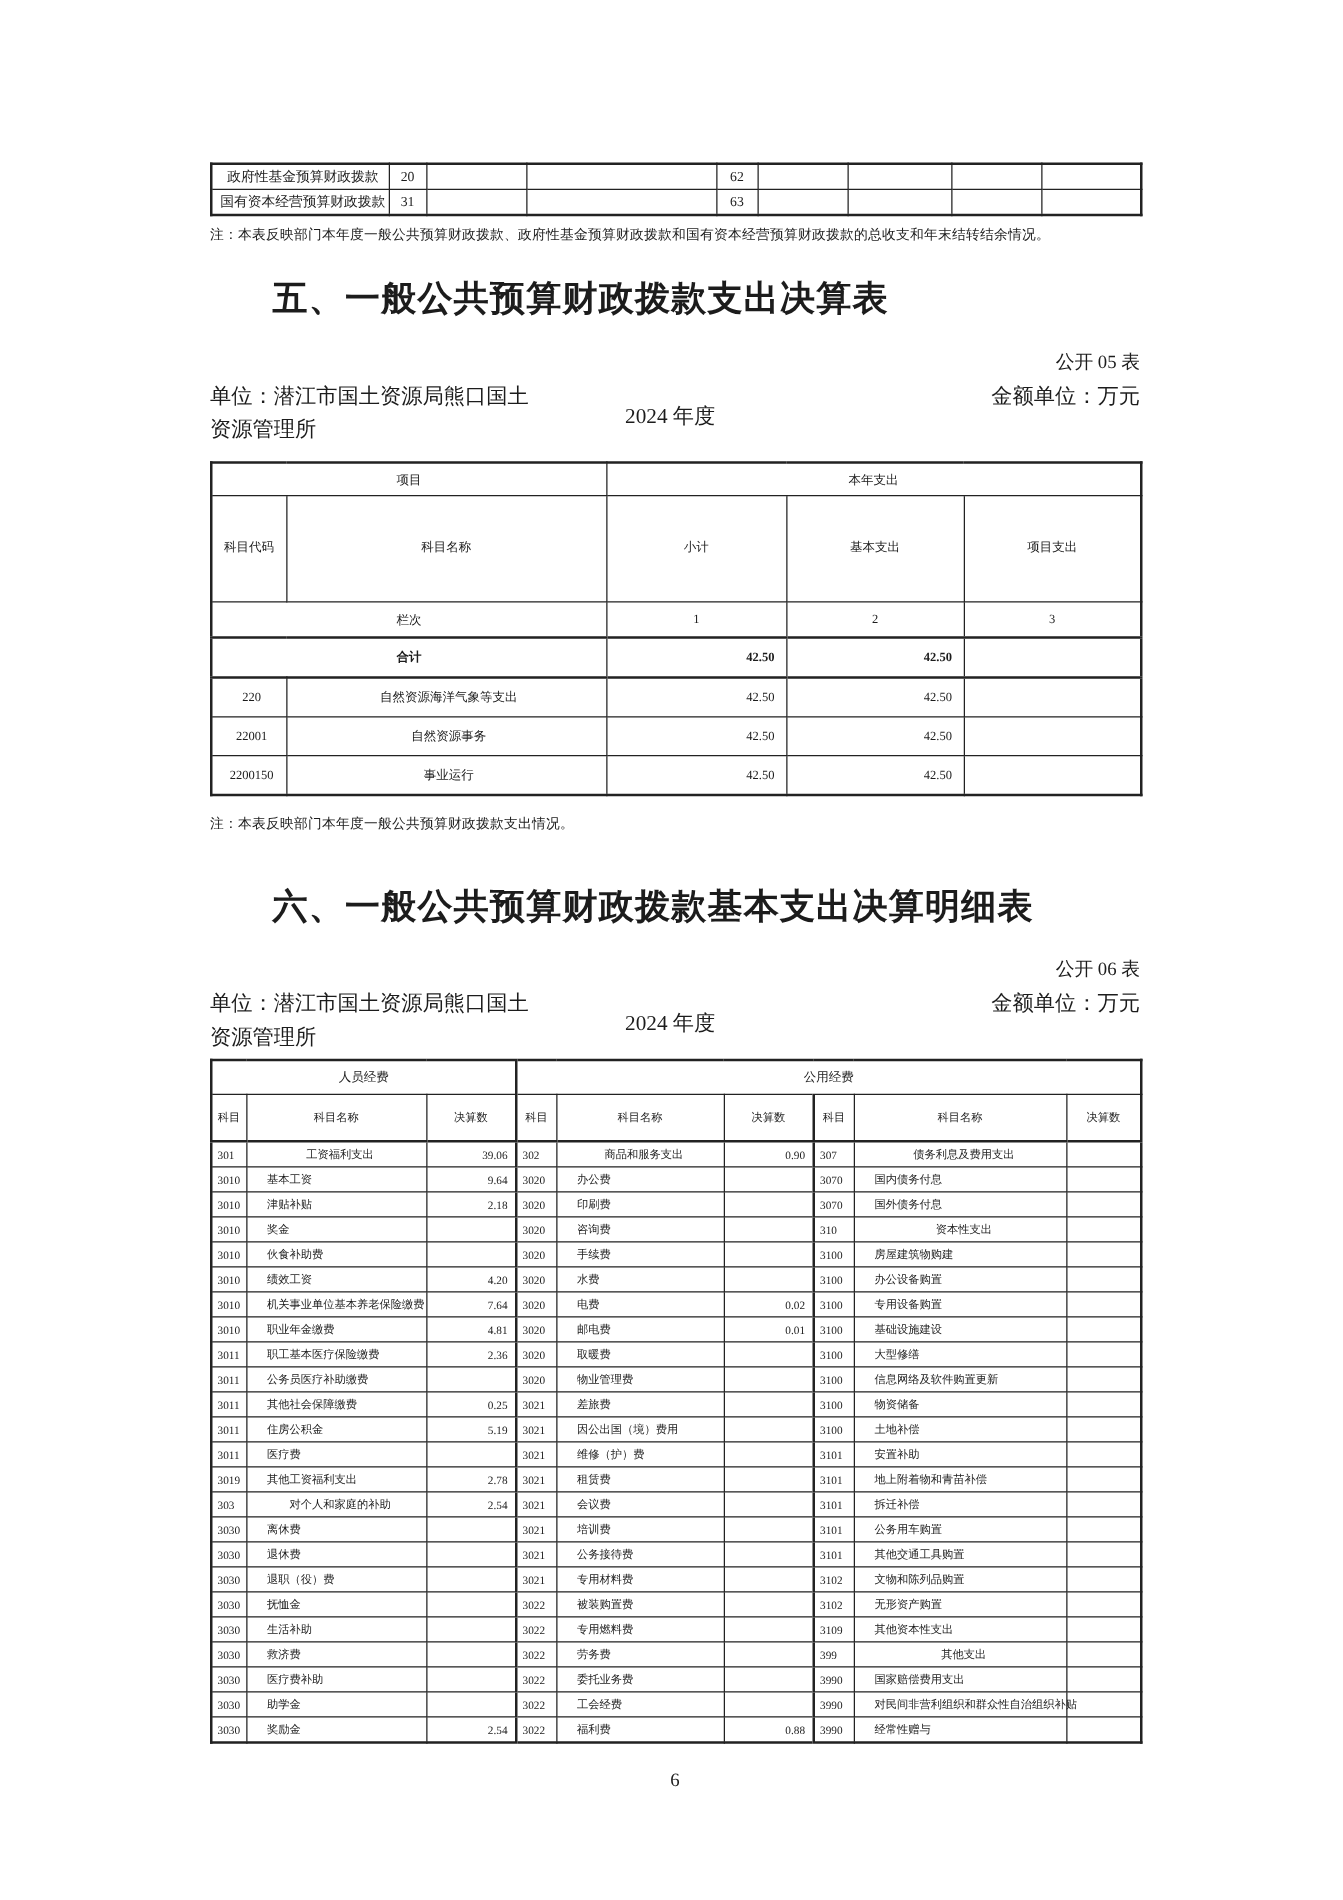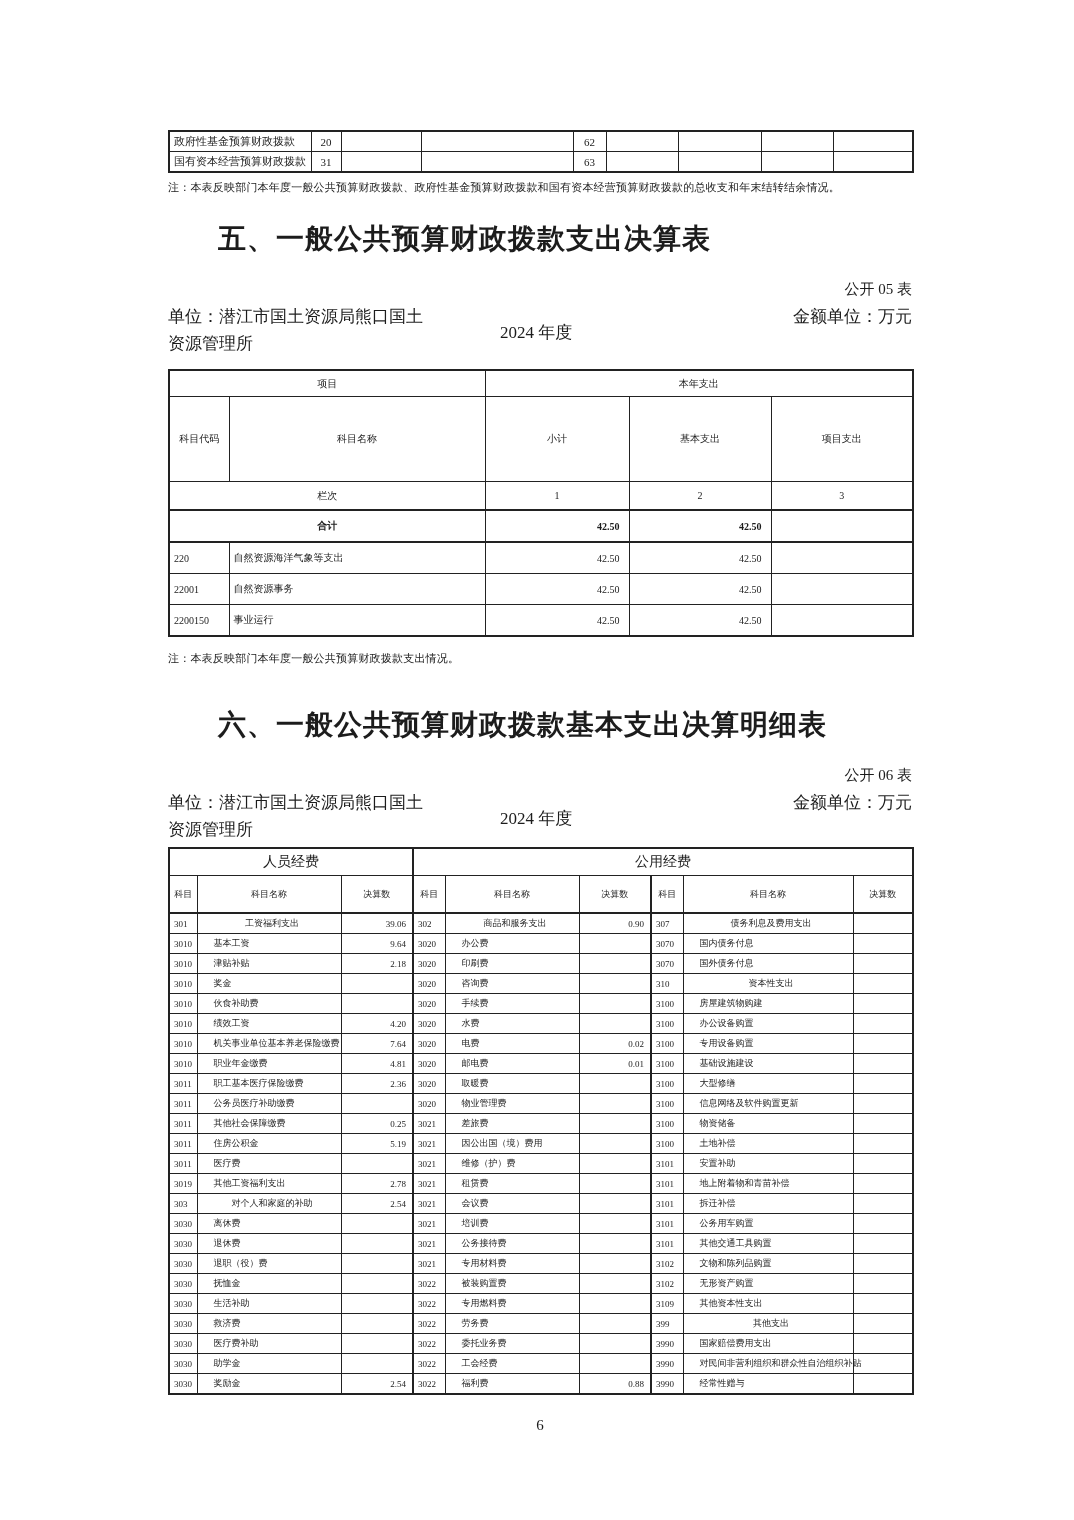--- a/index.html
+++ b/index.html
@@ -14,21 +14,21 @@
   td,th{padding:0;overflow:hidden;white-space:nowrap;font-weight:normal;vertical-align:middle;}
 
   
   .t1{margin-top:130px;border:2px solid #222;font-size:11px;}
   .t1 td{border:1px solid #222;height:19px;}
   .t1 tr.total td{border-top:2px solid #222;}
 
   
   .c{text-align:center;}
   .r{text-align:right;padding-right:8px;}
-  .l{text-align:left;padding-left:4px;}
+  .l{text-align:center;padding-left:4px;}
   .b{font-weight:bold;}
 
   
   .note{font-size:11px;margin-top:7px;letter-spacing:0.2px;}
 
   
   .sec-title{
     font-family:"Liberation Sans","DejaVu Sans",sans-serif;
     font-weight:bold;font-size:28px;letter-spacing:1px;
     padding-left:50px;margin-top:25px;
@@ -47,21 +47,21 @@
   .t5 .hrow1 td{height:25px;}
   .t5 .hrow2 td{height:84px;white-space:normal;line-height:22px;}
   .t5 .lanci td{height:27px;}
   .t5 tr.total td{height:30px;border-top:2px solid #222;border-bottom:2px solid #222;}
   .t5 tbody.data td{height:30px;}
   .t5 .r{padding-right:9px;}
 
   
   .t6{margin-top:4px;border:2px solid #222;font-size:9px;}
   .t6 td{border:1px solid #222;}
-  .t6 .hrow1 td{height:26px;font-size:14px;}
+  .t6 .hrow1 td{height:26px;font-size:10px;}
   .t6 .hrow2 td{height:36px;border-bottom:2px solid #222;}
   .t6 tbody td{height:19px;}
   .t6 .code{text-align:left;padding-left:4px;}
   .t6 .lvl1{text-align:center;padding-left:6px;overflow:visible;}
   .t6 .lvl2{text-align:left;padding-left:16px;overflow:visible;}
   .t6 .r{padding-right:6px;}
   .t6 .gs{border-left:2px solid #222;}
 
   
   .page-num{text-align:center;font-size:15px;margin-top:22px;}

